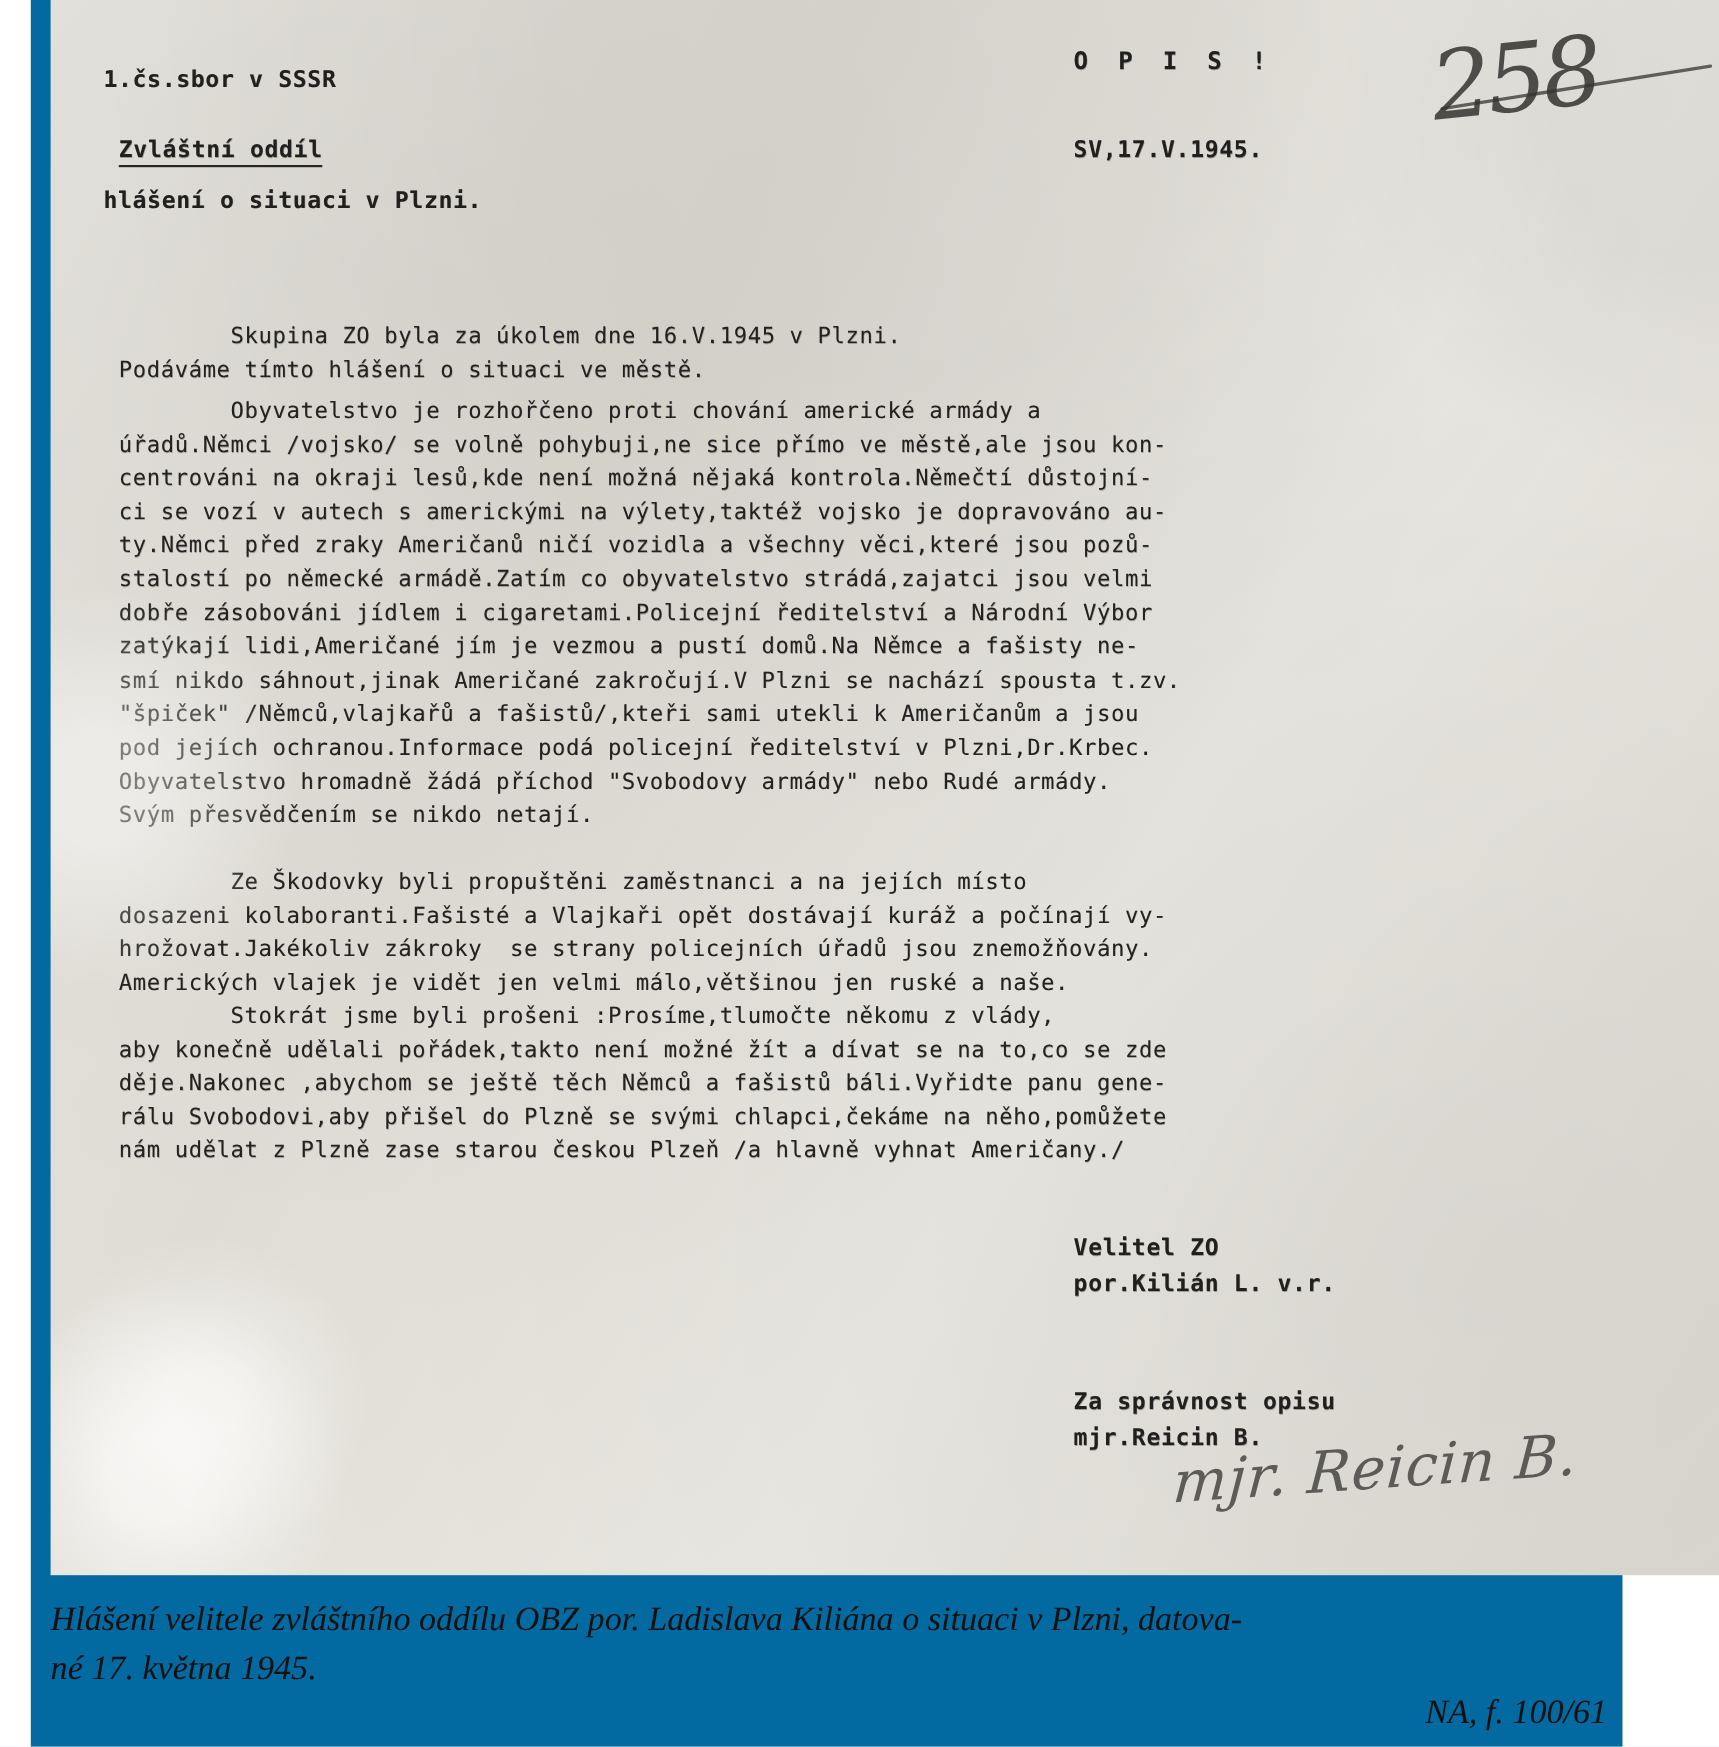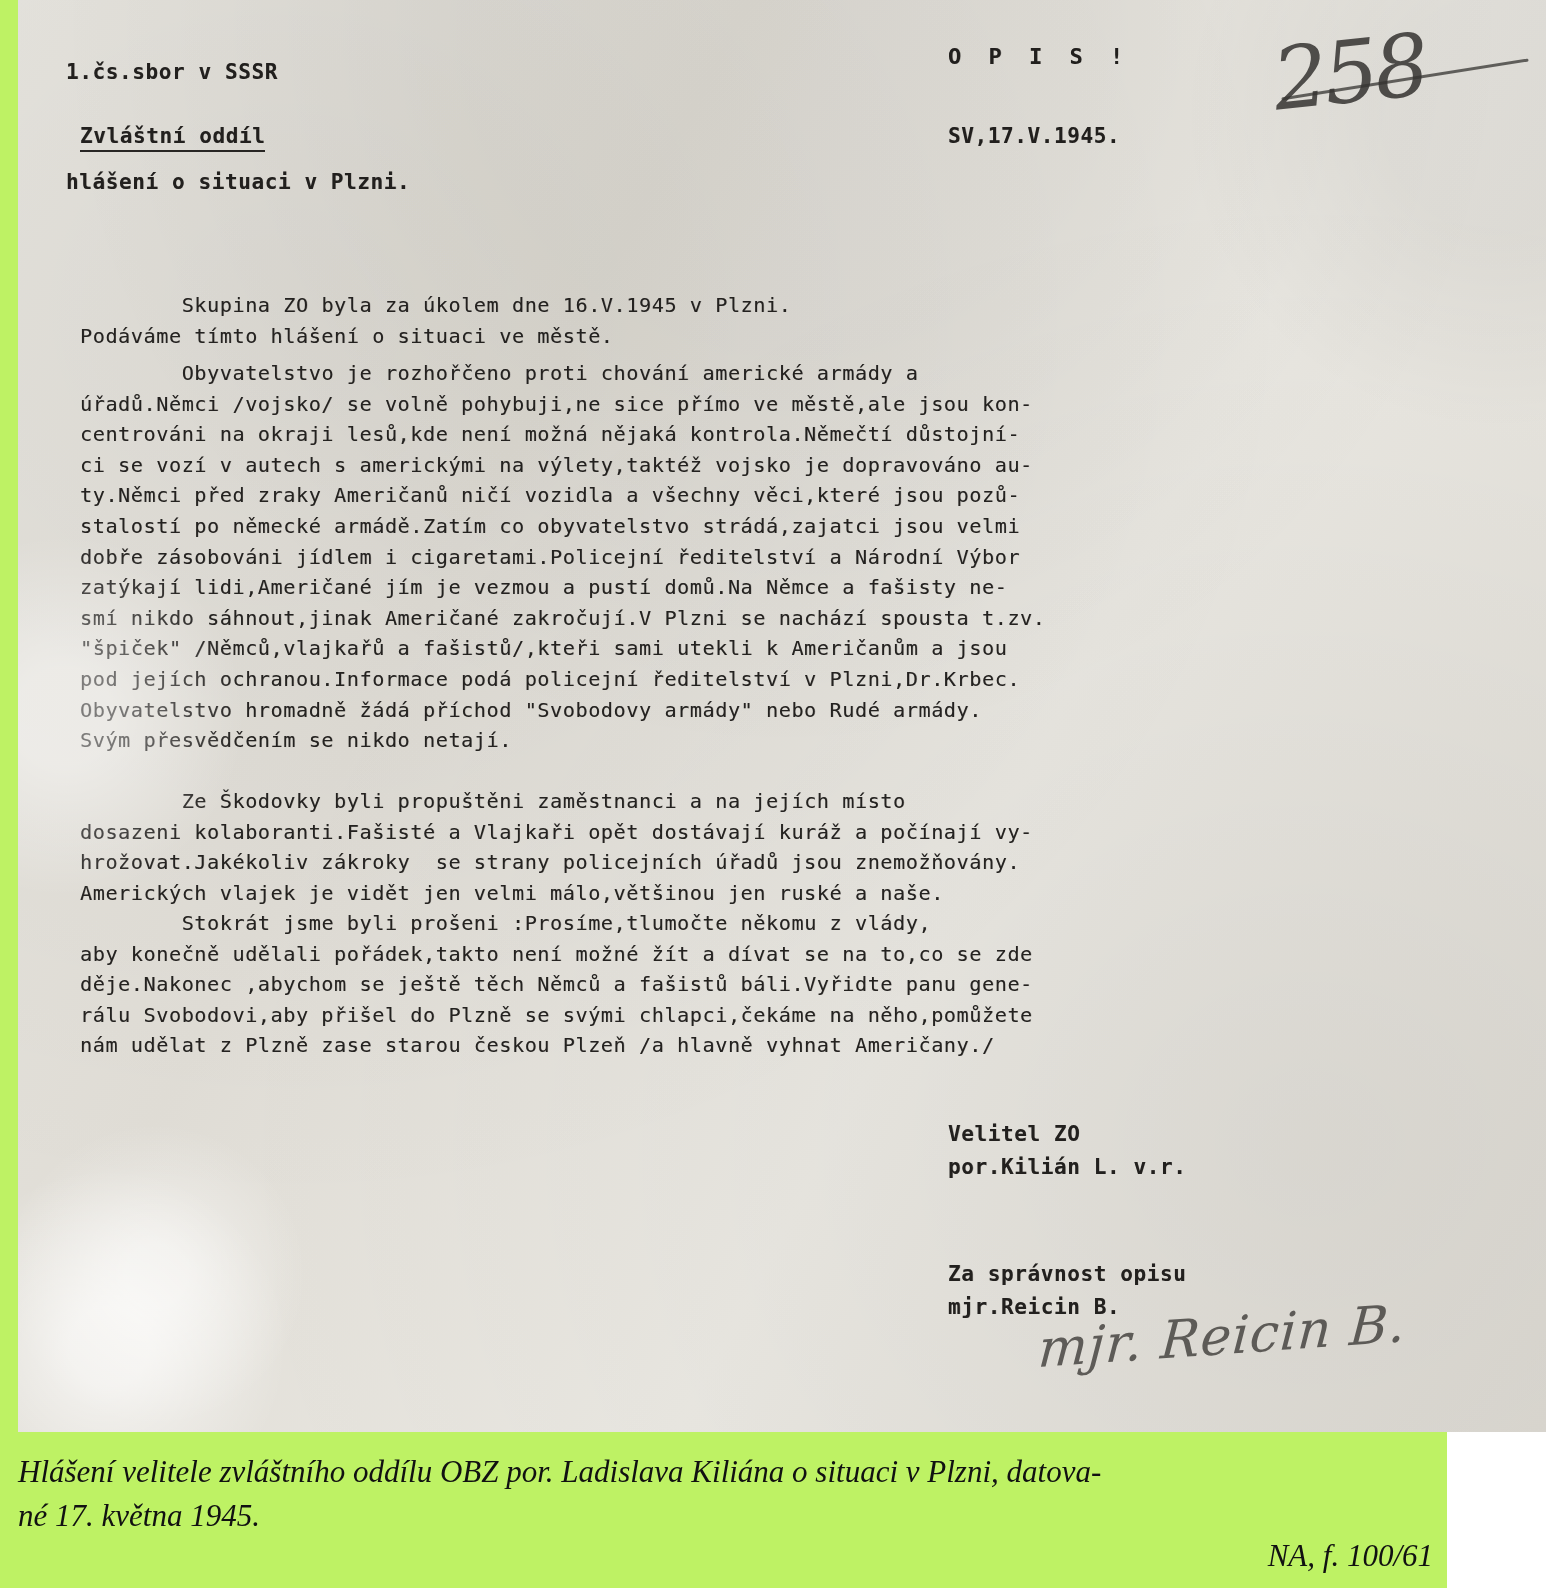--- a/index.html
+++ b/index.html
@@ -11,21 +11,22 @@
     width: 1563px;
     height: 1588px;
     font-family: "Liberation Serif", serif;
     overflow: hidden;
   }
 
   .page {
     position: relative;
     width: 1447px;
     height: 1588px;
-    background: #bef264;
+    background: #0369a1;
+    margin-left: 28px;
   }
 
   
   .scan {
     position: absolute;
     left: 18px;
     top: 0px;
     width: 1528px;
     height: 1432px;
     background:

